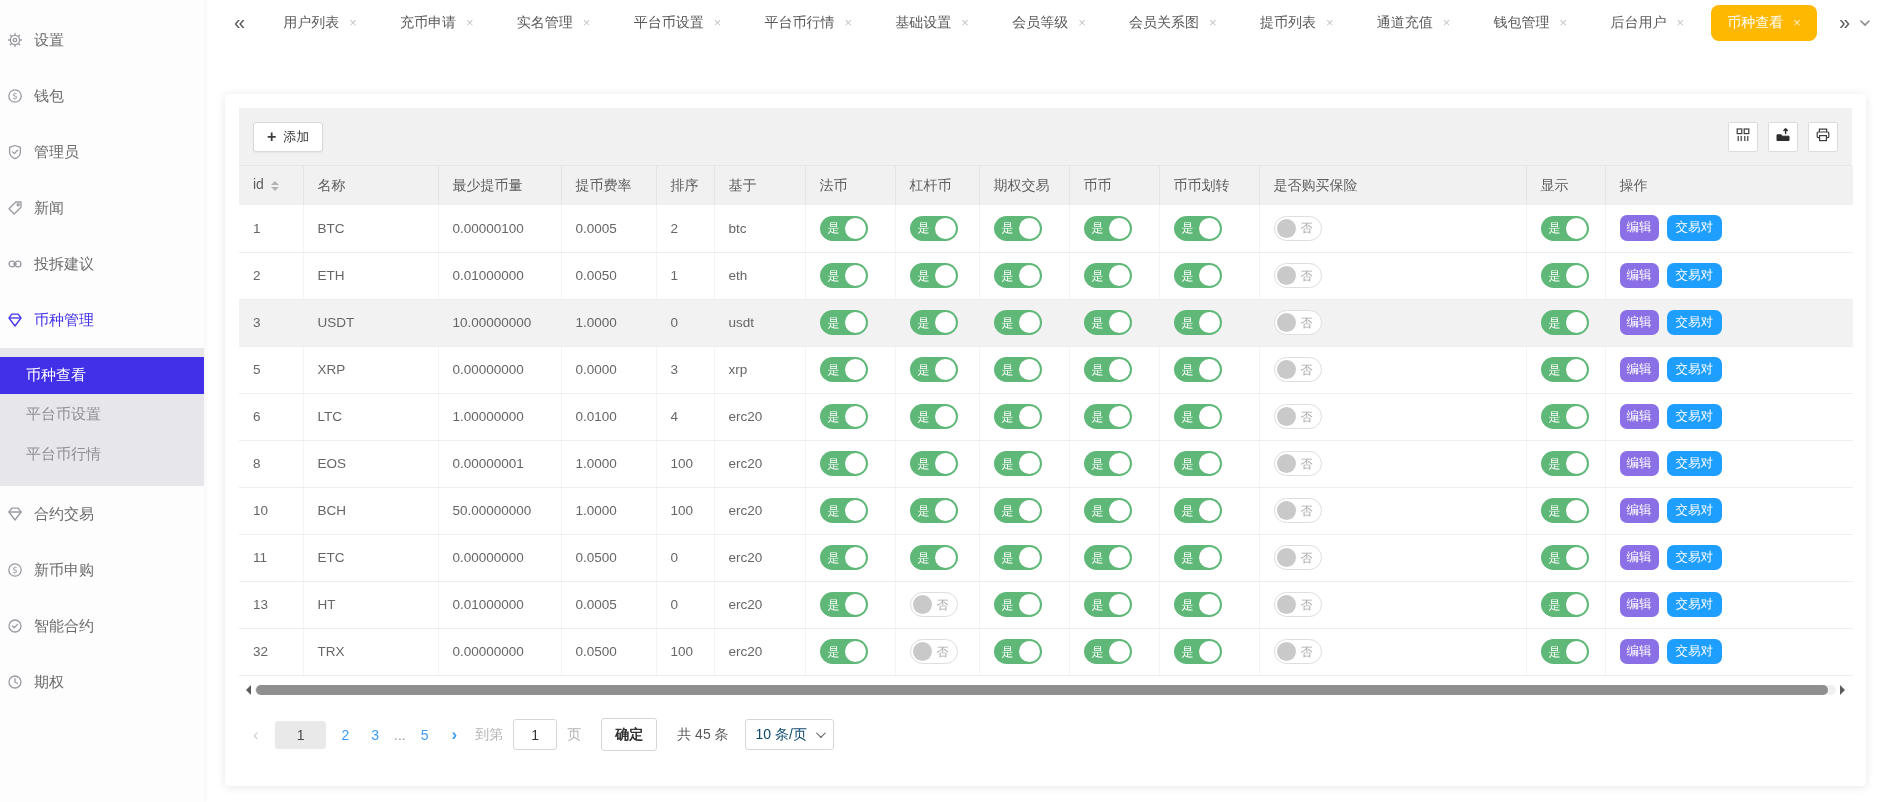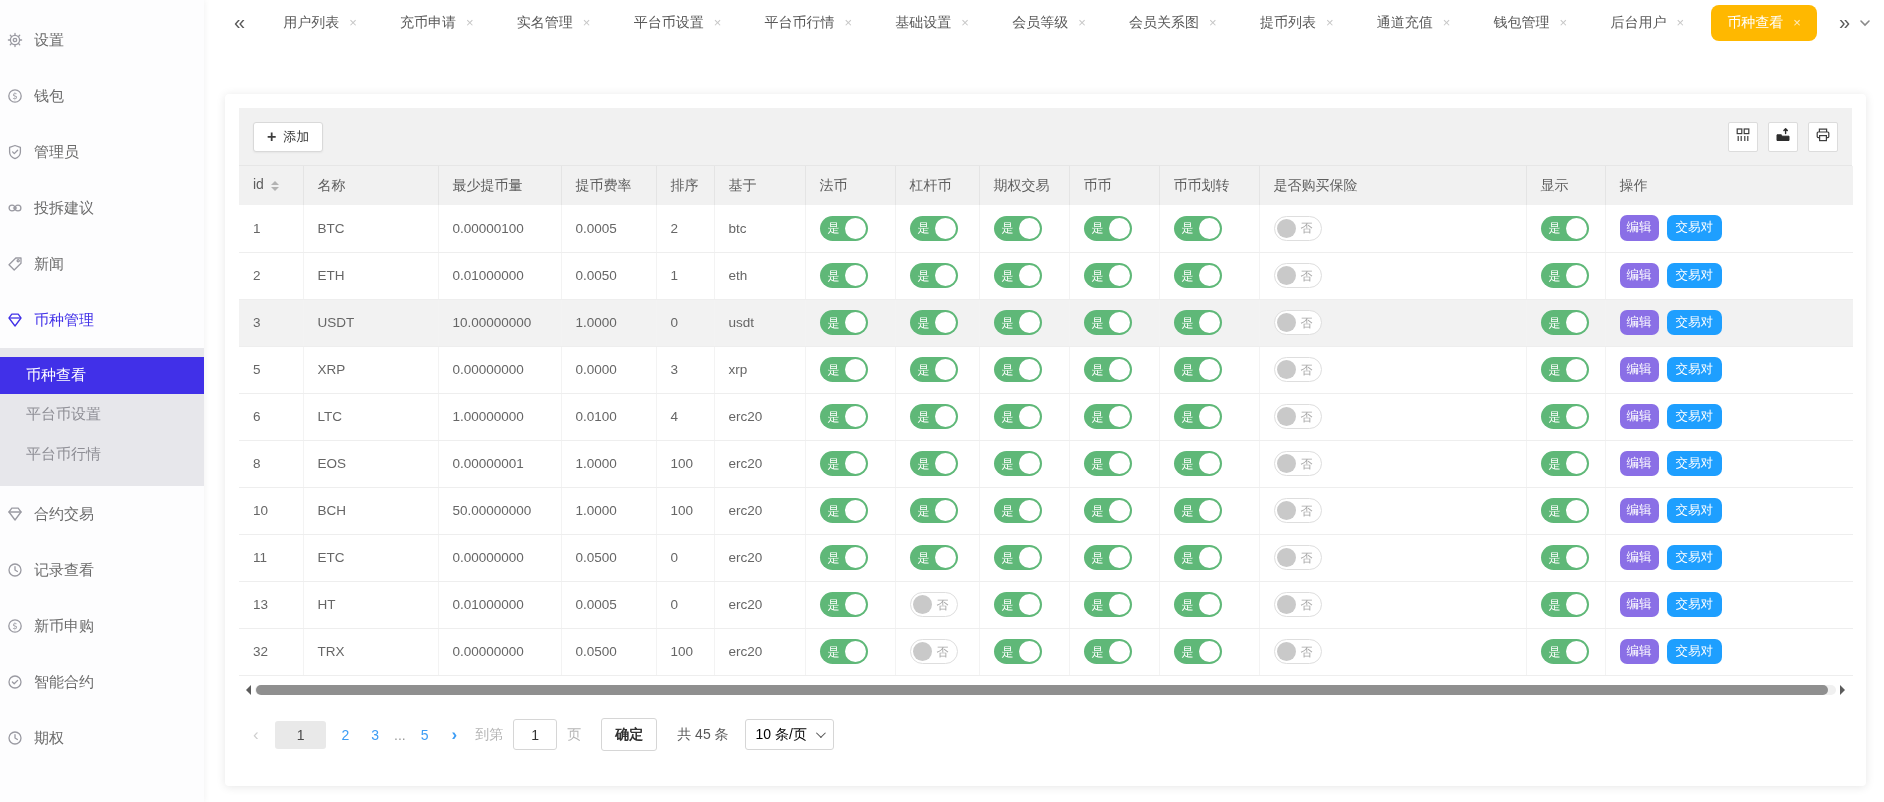--- a/index.html
+++ b/index.html
@@ -134,21 +134,21 @@
     width:44px; height:31px; border:1px solid #d6d6d6; border-radius:3px; text-align:center;
     font-size:14px; color:#333; margin:0 4px; font-family:inherit;
   }
   .pg-confirm {
     height:33px; padding:0 13px; background:#fff; border:1px solid #d6d6d6; border-radius:3px;
     font-size:14px; font-weight:700; color:#333; margin:0 10px 0 14px; cursor:pointer; font-family:inherit;
   }
   .pg-total { color:#595959; margin:0 10px; }
   .pg-select {
     height:31px; display:inline-flex; align-items:center; gap:9px; padding:0 10px;
-    border:1px solid #d6d6d6; border-radius:3px; color:#000000; cursor:pointer; margin-left:6px; background:#fff;
+    border:1px solid #d6d6d6; border-radius:3px; color:#0c4a6e; cursor:pointer; margin-left:6px; background:#fff;
   }
   .pg-select .caret {
     width:7px; height:7px; border-right:1.6px solid #555; border-bottom:1.6px solid #555;
     transform:rotate(45deg) translateY(-2px); display:block;
   }
 </style>
 </head>
 <body>
 
 <div class="app">
@@ -177,35 +177,35 @@
           <svg viewBox="0 0 16 16">
             <path d="M8 1.5 13.4 3.4 V8 C13.4 11.4 11 13.6 8 14.7 C5 13.6 2.6 11.4 2.6 8 V3.4 Z" fill="none" stroke="#9a9aa2" stroke-width="1.3" stroke-linecap="round" stroke-linejoin="round"></path>
             <path d="M5.6 7.9 7.3 9.6 10.6 6.3" fill="none" stroke="#9a9aa2" stroke-width="1.3" stroke-linecap="round" stroke-linejoin="round"></path>
           </svg>
         </span>
         <span>管理员</span>
       </div>
       <div class="side-item">
         <span class="icon">
           <svg viewBox="0 0 16 16">
+            <path d="M2 8.8 8.8 2 H14 V7.2 L7.2 14 Z" fill="none" stroke="#9a9aa2" stroke-width="1.3" stroke-linecap="round" stroke-linejoin="round"></path>
+            <circle cx="11.2" cy="4.8" r="1.1" fill="none" stroke="#9a9aa2" stroke-width="1.3" stroke-linecap="round" stroke-linejoin="round"></circle>
+          </svg>
+        </span>
+        <span>新闻</span>
+      </div>
+      <div class="side-item">
+        <span class="icon">
+          <svg viewBox="0 0 16 16">
             <circle cx="5" cy="8" r="2.9" fill="none" stroke="#9a9aa2" stroke-width="1.3" stroke-linecap="round" stroke-linejoin="round"></circle>
             <circle cx="11" cy="8" r="2.9" fill="none" stroke="#9a9aa2" stroke-width="1.3" stroke-linecap="round" stroke-linejoin="round"></circle>
             <path d="M6.5 8h3" fill="none" stroke="#9a9aa2" stroke-width="1.3" stroke-linecap="round" stroke-linejoin="round"></path>
           </svg>
         </span>
         <span>投拆建议</span>
-      </div>
-      <div class="side-item">
-        <span class="icon">
-          <svg viewBox="0 0 16 16">
-            <path d="M2 8.8 8.8 2 H14 V7.2 L7.2 14 Z" fill="none" stroke="#9a9aa2" stroke-width="1.3" stroke-linecap="round" stroke-linejoin="round"></path>
-            <circle cx="11.2" cy="4.8" r="1.1" fill="none" stroke="#9a9aa2" stroke-width="1.3" stroke-linecap="round" stroke-linejoin="round"></circle>
-          </svg>
-        </span>
-        <span>新闻</span>
       </div>
       <div class="side-item active-parent">
         <span class="icon">
           <svg viewBox="0 0 16 16">
             <path d="M4.8 2.2 H11.2 L14 6 8 14 2 6 Z" fill="none" stroke="#4130e8" stroke-width="1.3" stroke-linejoin="round"></path>
             <path d="M2 6h12" fill="none" stroke="#4130e8" stroke-width="1.3"></path>
           </svg>
         </span>
         <span>币种管理</span>
       </div>
@@ -221,29 +221,20 @@
         </div>
       </div>
       <div class="side-item">
         <span class="icon">
           <svg viewBox="0 0 16 16">
             <path d="M4.8 2.2 H11.2 L14 6 8 14 2 6 Z" fill="none" stroke="#9a9aa2" stroke-width="1.3" stroke-linecap="round" stroke-linejoin="round"></path>
             <path d="M2 6h12" fill="none" stroke="#9a9aa2" stroke-width="1.3" stroke-linecap="round" stroke-linejoin="round"></path>
           </svg>
         </span>
         <span>合约交易</span>
-      </div>
-      <div class="side-item">
-        <span class="icon">
-          <svg viewBox="0 0 16 16">
-            <circle cx="8" cy="8" r="6" fill="none" stroke="#9a9aa2" stroke-width="1.3" stroke-linecap="round" stroke-linejoin="round"></circle>
-            <path d="M8 4.6V8l2.4 1.5" fill="none" stroke="#9a9aa2" stroke-width="1.3" stroke-linecap="round" stroke-linejoin="round"></path>
-          </svg>
-        </span>
-        <span>记录查看</span>
       </div>
       <div class="side-item">
         <span class="icon">
           <svg viewBox="0 0 16 16">
             <circle cx="8" cy="8" r="6.2" fill="none" stroke="#9a9aa2" stroke-width="1.3" stroke-linecap="round" stroke-linejoin="round"></circle>
             <text x="8" y="11" font-size="8.5" text-anchor="middle" fill="#9a9aa2" stroke="none" font-family="DejaVu Sans, sans-serif">$</text>
           </svg>
         </span>
         <span>新币申购</span>
       </div>

